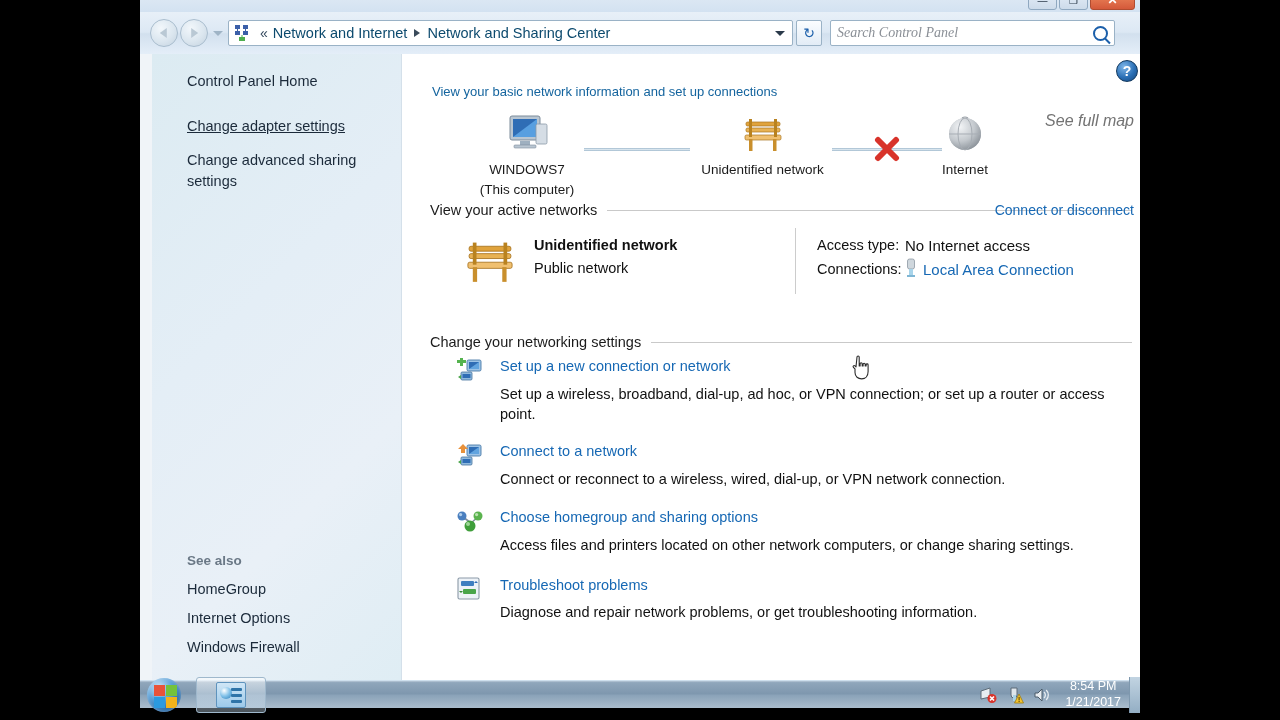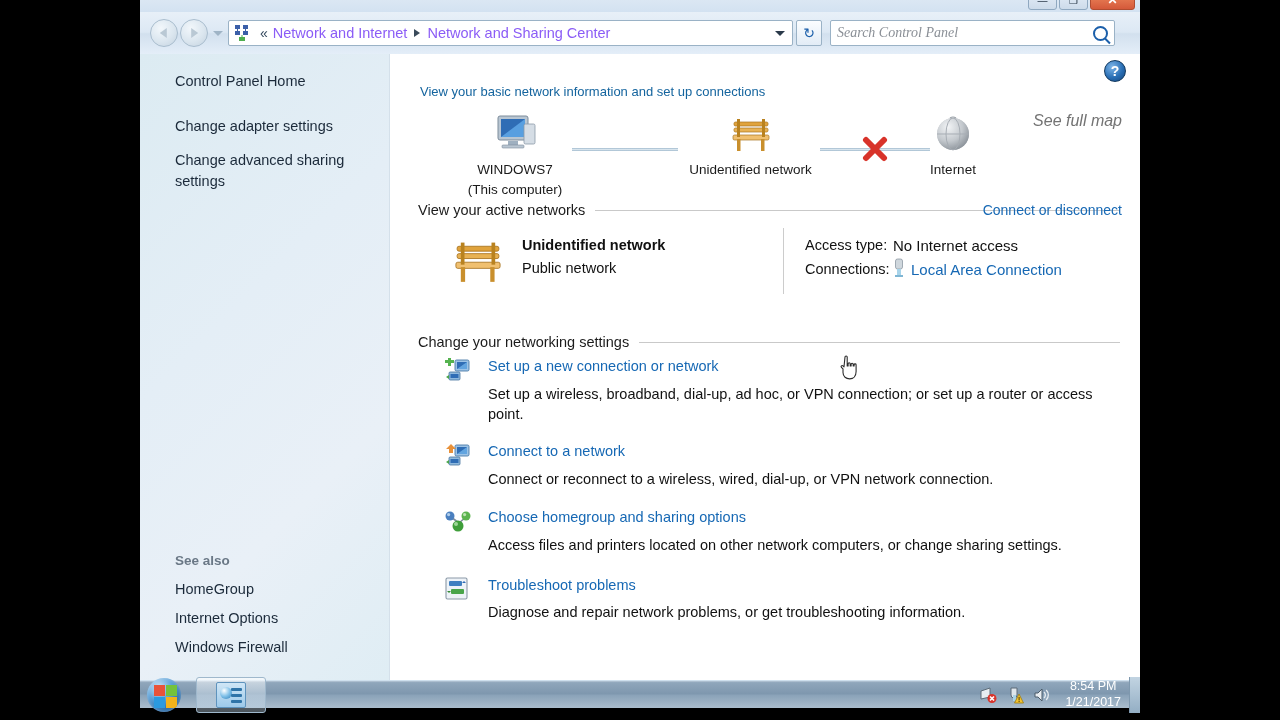--- a/index.html
+++ b/index.html
@@ -72,21 +72,21 @@
   }
 
   #addressbar {
     flex: 0 0 auto; width: 565px; height: 26px; margin-left: 4px;
     background: #ffffff; border: 1px solid #9ab2c6; border-radius: 2px;
     display: flex; align-items: center; padding: 0 4px;
   }
   .ab-icon { width: 18px; height: 18px; position: relative; flex: 0 0 auto; margin-right: 4px; }
   .crumb-sep { color: #34495e; font-size: 14px; margin: 0 5px; }
   .crumb {
-    font-size: 14.5px; color: #8b5cf6; white-space: nowrap;
+    font-size: 14.5px; color: #0c4a6e; white-space: nowrap;
   }
   .crumb-arrow {
     display: inline-block; width: 0; height: 0; margin: 0 7px;
     border-top: 4px solid transparent; border-bottom: 4px solid transparent;
     border-left: 6px solid #3a4a5a; vertical-align: 2px;
   }
   .ab-drop {
     margin-left: auto; width: 16px; height: 22px; position: relative;
   }
   .ab-drop::after {
@@ -113,33 +113,33 @@
   .magnifier {
     width: 15px; height: 15px; border: 2px solid #1b5faa; border-radius: 50%;
     position: relative; flex: 0 0 auto;
   }
   .magnifier::after {
     content:""; position:absolute; right:-5px; bottom:-3px; width:7px; height:2px;
     background:#1b5faa; transform: rotate(45deg);
   }
 
   
-  #body { position: absolute; left: 0; top: 54px; width: 1000px; height: 626px; display: flex; }
+  #body { position: absolute; left: 12px; top: 54px; width: 1000px; height: 626px; display: flex; }
   #sidebar {
     width: 250px; height: 626px;
     background: linear-gradient(135deg, #dcebf2 0%, #e4eef6 40%, #e9f0f7 70%, #dfedf4 100%);
     border-right: 1px solid #d4e0ea;
     position: relative;
   }
   .side-link {
     font-size: 14.5px; color: #1b2a3a; padding: 0 0 0 35px; line-height: 1.42;
     cursor: default;
   }
   #sb-home { position: absolute; top: 17px; left: 0; right: 10px; }
-  #sb-adapter { position: absolute; top: 62px; left: 0; right: 14px; }
+  #sb-adapter { position: absolute; top: 62px; left: 0; right: 14px; text-decoration: underline; }
   #sb-advanced { position: absolute; top: 96px; left: 0; right: 30px; }
   #see-also-label {
     position: absolute; top: 499px; left: 35px;
     font-size: 13.5px; color: #6a7886; font-weight: bold;
   }
   #sb-homegroup { position: absolute; top: 525px; left: 0; }
   #sb-internet  { position: absolute; top: 554px; left: 0; }
   #sb-firewall  { position: absolute; top: 583px; left: 0; }
 
   #content {

